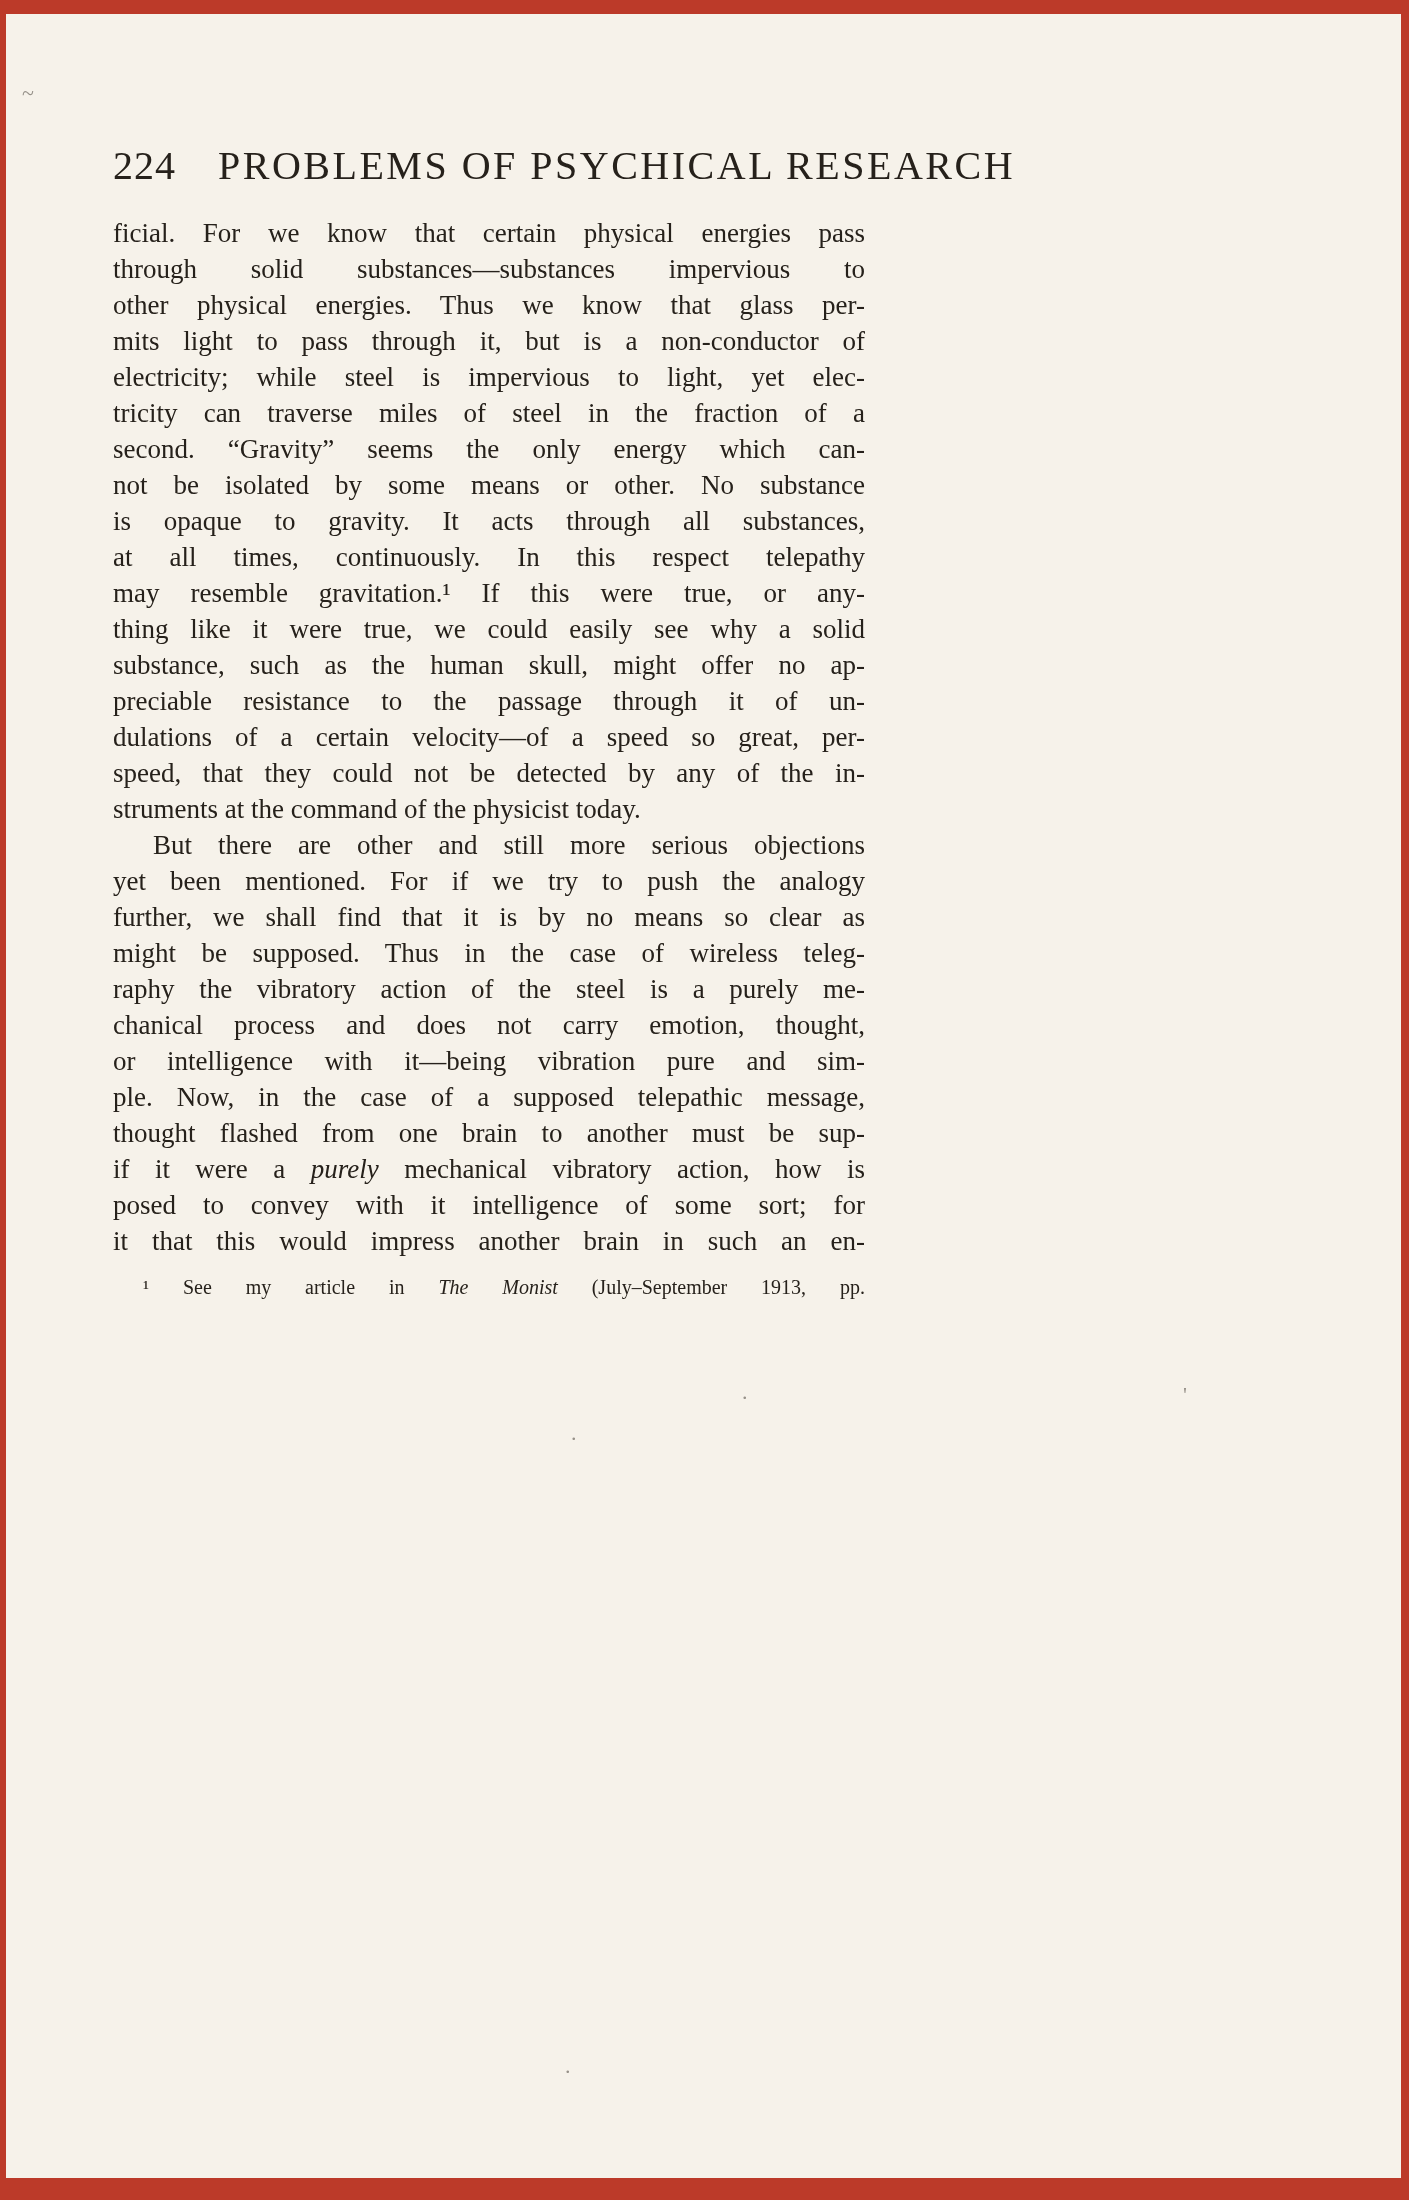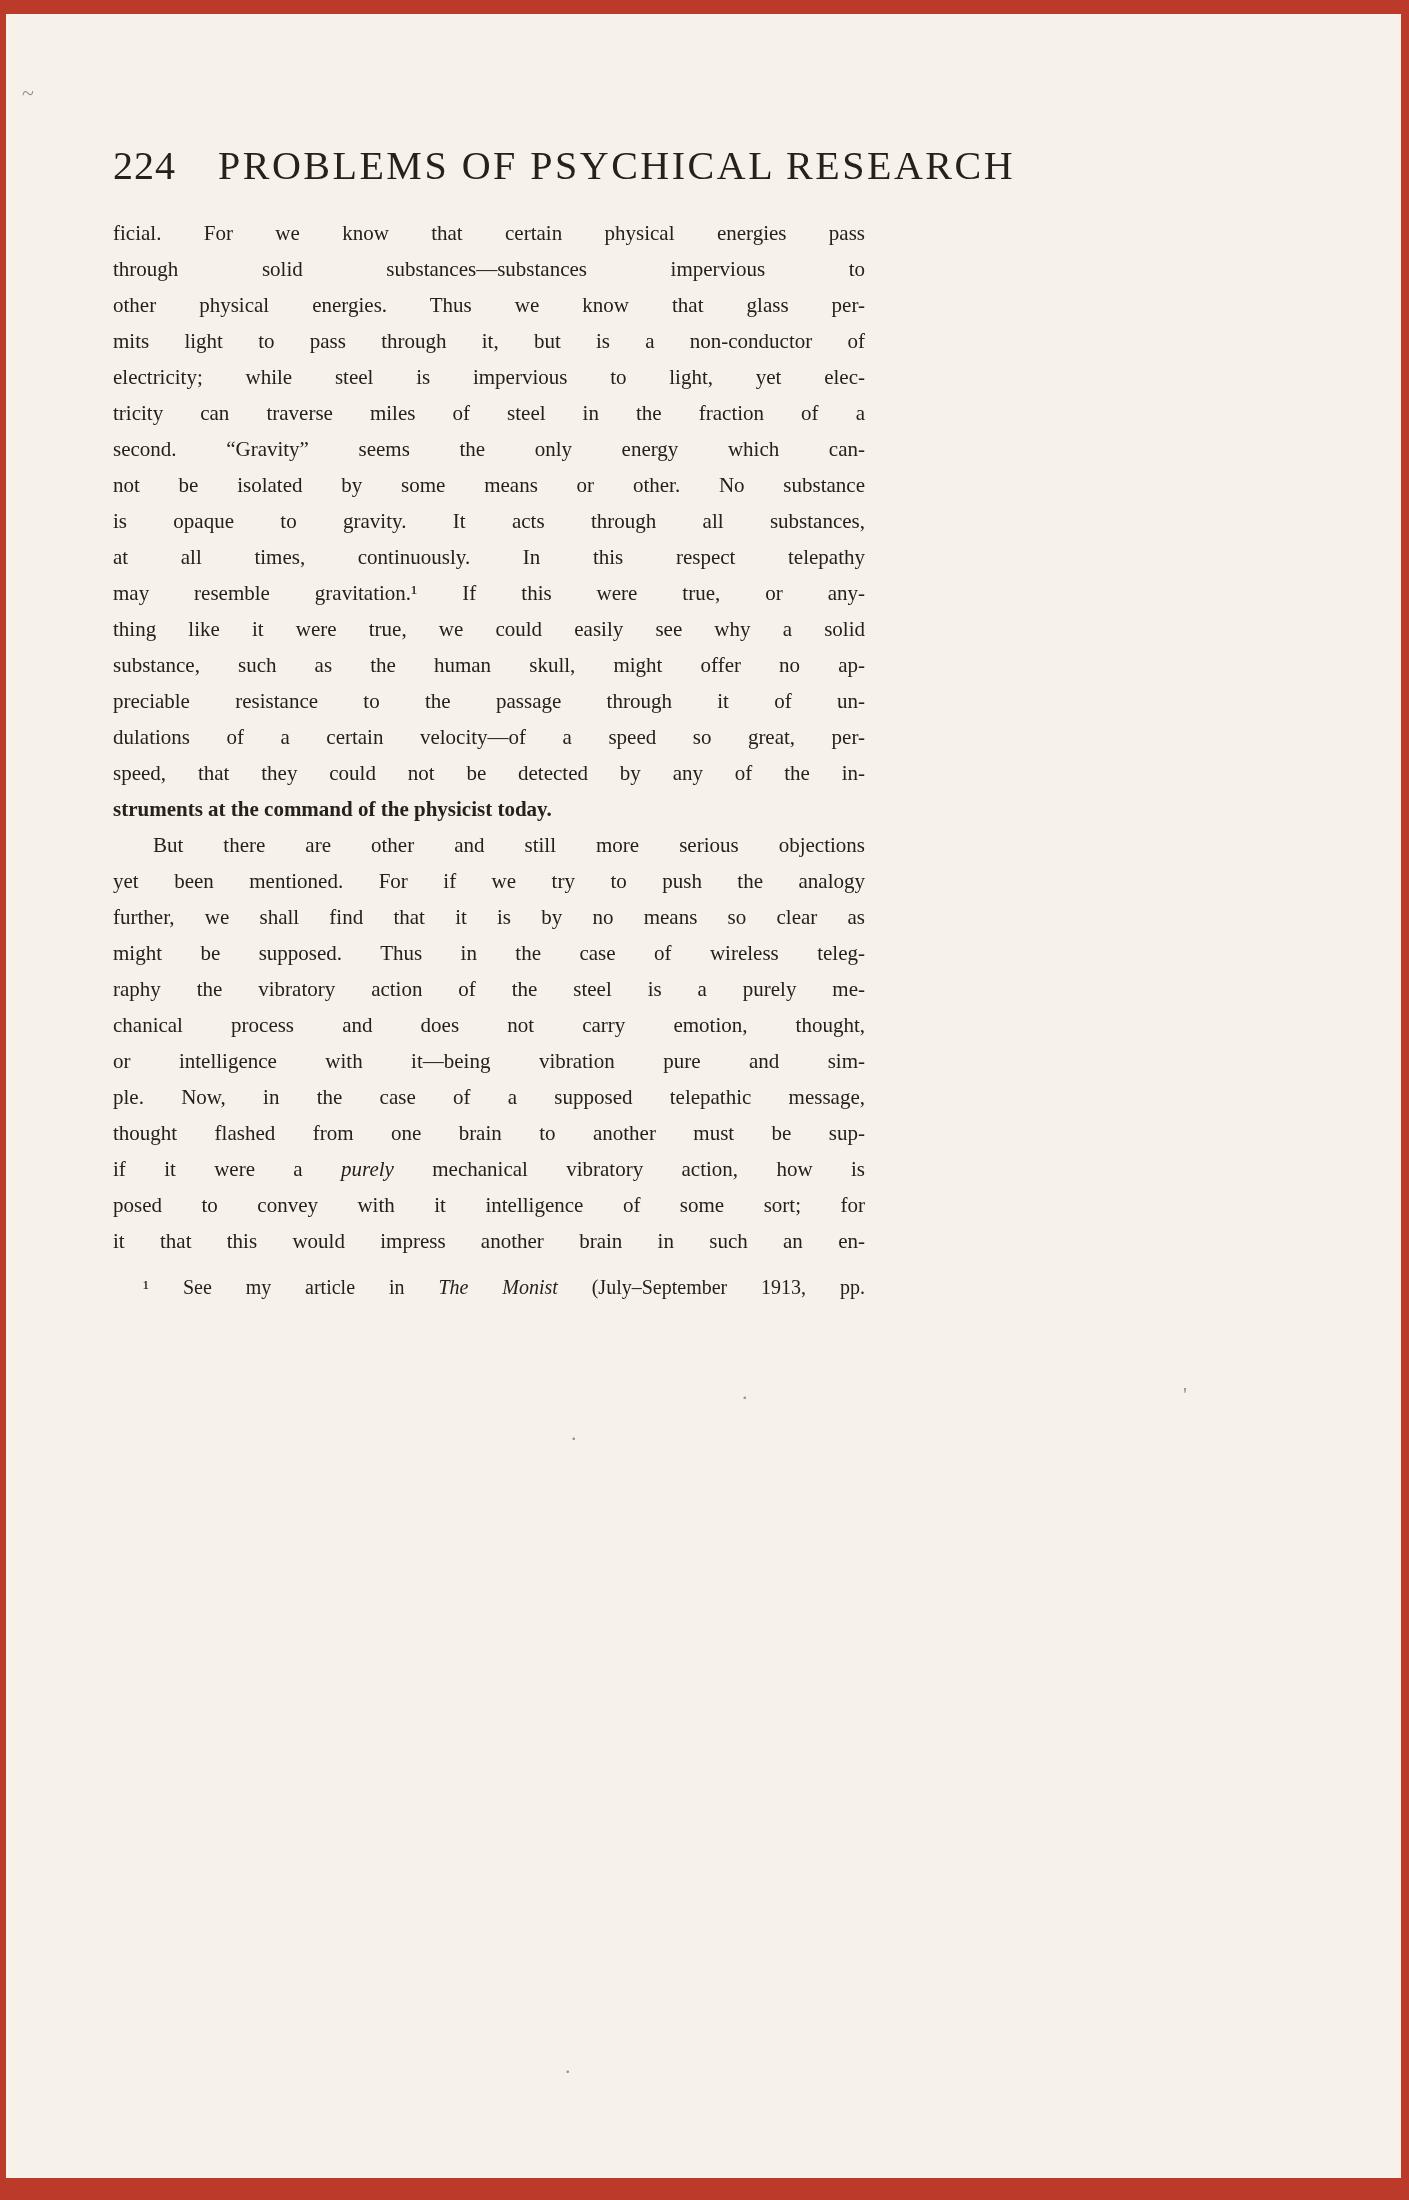--- a/index.html
+++ b/index.html
@@ -28,31 +28,30 @@
   .header{
     display:flex;
     align-items:baseline;
     font-size:40px;
     margin-bottom:26px;
     white-space:nowrap;
   }
   .pagenum{margin-right:42px;letter-spacing:1px;}
   .title{letter-spacing:2.5px;}
 
-  .body-text{font-size:21px;line-height:36px;}
+  .body-text{font-size:27px;line-height:36px;}
   .paragraph{margin:0;}
   .paragraph.indent .line:first-child{text-indent:40px;}
   .line{
     text-align:justify;
     text-align-last:justify;
     -moz-text-align-last:justify;
   }
   .line.no-justify{
     text-align-last:left;
-    font-weight:bold;
     -moz-text-align-last:left;
   }
   .italic{font-style:italic;}
 
   .footnote{
     font-size:20px;line-height:33px;margin-top:12px;
   }
   .footnote .line:first-child{text-indent:30px;}
 
   .artifact{

